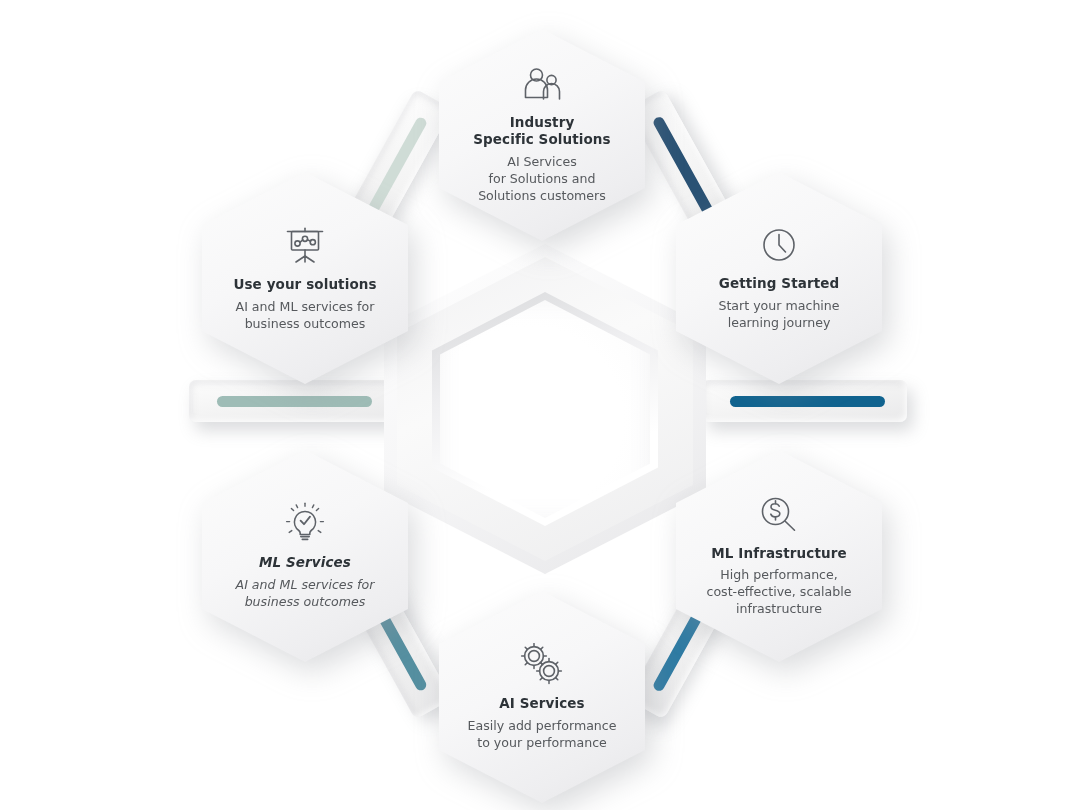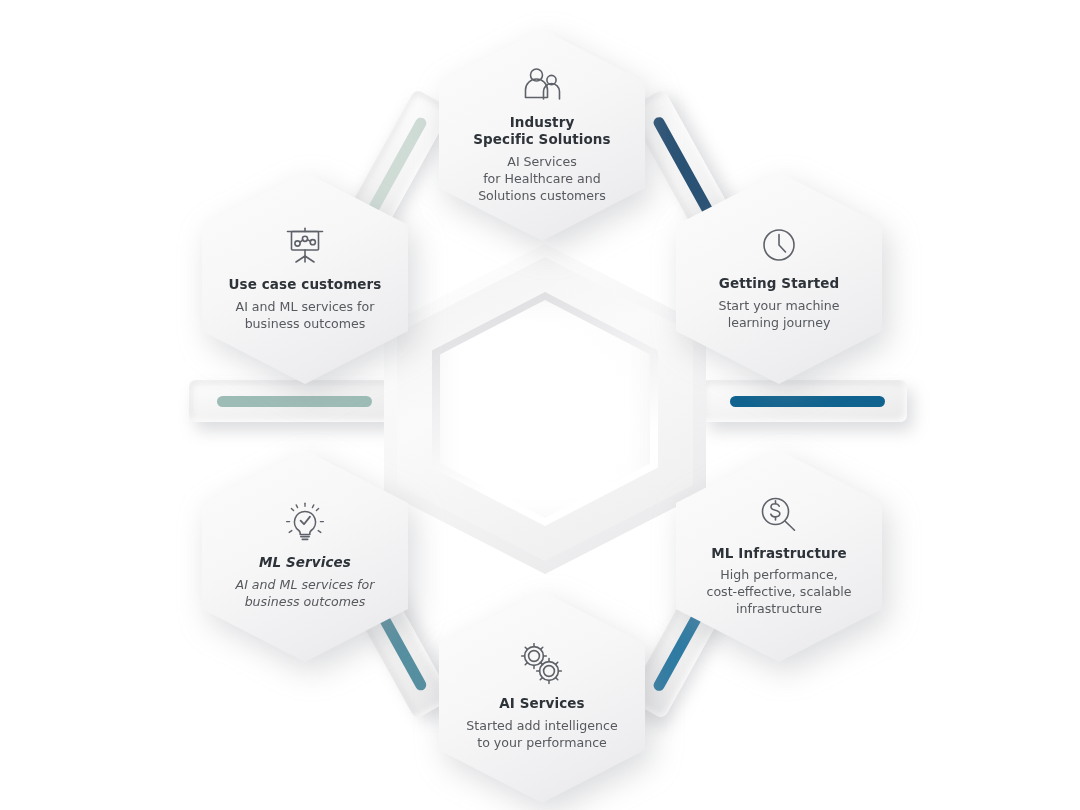--- a/index.html
+++ b/index.html
@@ -197,21 +197,21 @@
           <circle cx="29.5" cy="14" r="4.6"></circle>
           <path d="M21.5 33 V25.5 a8 8 0 0 1 8 -8 a8 8 0 0 1 8 8 V33"></path>
         </svg>
       </span>
       <div class="title">
         <div>Industry</div>
         <div>Specific Solutions</div>
       </div>
       <div class="desc">
         <div>AI Services</div>
-        <div>for Healthcare and</div>
+        <div>for Solutions and</div>
         <div>Solutions customers</div>
       </div>
     </div>
   </div>
 
   <div class="hexcard" id="card-br">
     <div class="face"></div>
     <div class="content">
       <span class="icon">
         <svg width="42" height="40" viewBox="0 0 42 40" class="ico-svg">
@@ -283,21 +283,21 @@
               <path d="M6.6 -6.6 L8.8 -8.8"></path>
                 <path d="M-6.6 6.6 L-8.8 8.8"></path>
             </g>
           </g>
         </svg>
       </span>
       <div class="title">
         <div>AI Services</div>
       </div>
       <div class="desc">
-        <div>Started add intelligence</div>
+        <div>Easily add performance</div>
         <div>to your performance</div>
       </div>
     </div>
   </div>
 
   <div class="hexcard" id="card-bl">
     <div class="face"></div>
     <div class="content">
       <span class="icon">
         <svg width="44" height="42" viewBox="0 0 44 42" class="ico-svg">
@@ -337,21 +337,21 @@
           <path d="M23 7.5 V4.2"></path>
           <path d="M23 26 V32"></path>
           <path d="M23 32 L14 38 M23 32 L32 38 M23 32 V38"></path>
           <circle cx="15.5" cy="19.5" r="2.6"></circle>
           <circle cx="23" cy="14.8" r="2.6"></circle>
           <circle cx="30.8" cy="18.2" r="2.6"></circle>
           <path d="M17.9 18.3 L20.8 15.8 M25.4 15.6 L28.5 17.3"></path>
         </svg>
       </span>
       <div class="title">
-        <div>Use case customers</div>
+        <div>Use your solutions</div>
       </div>
       <div class="desc">
         <div>AI and ML services for</div>
         <div>business outcomes</div>
       </div>
     </div>
   </div>
 
 </div>
 

